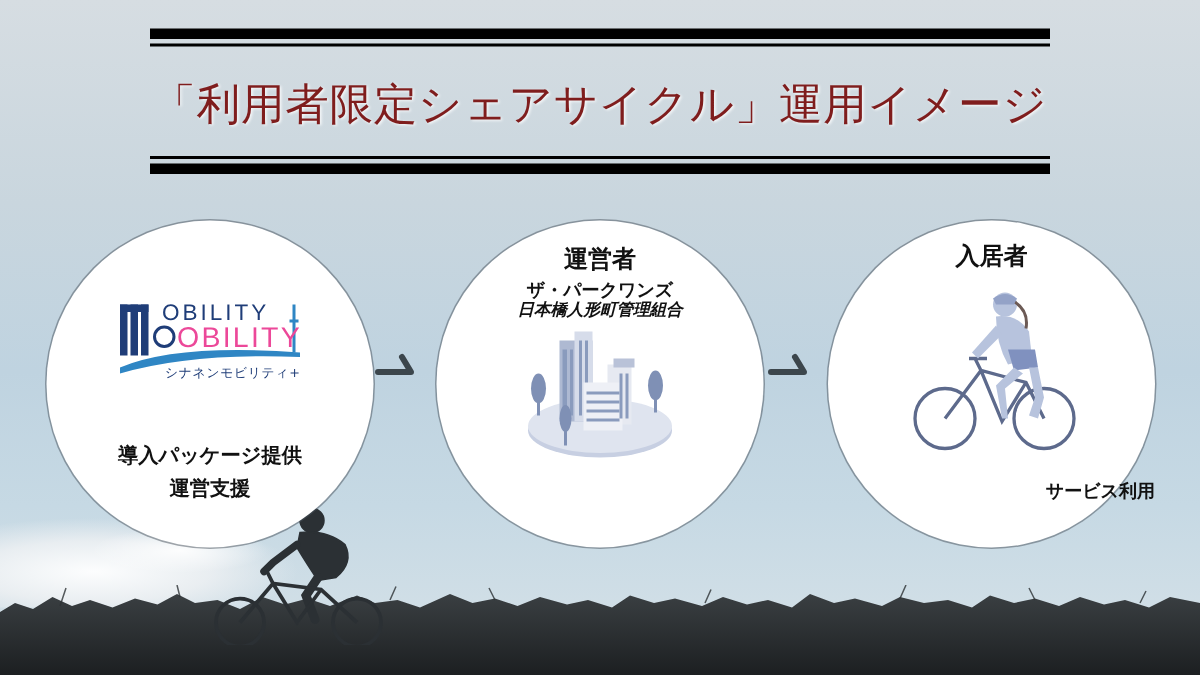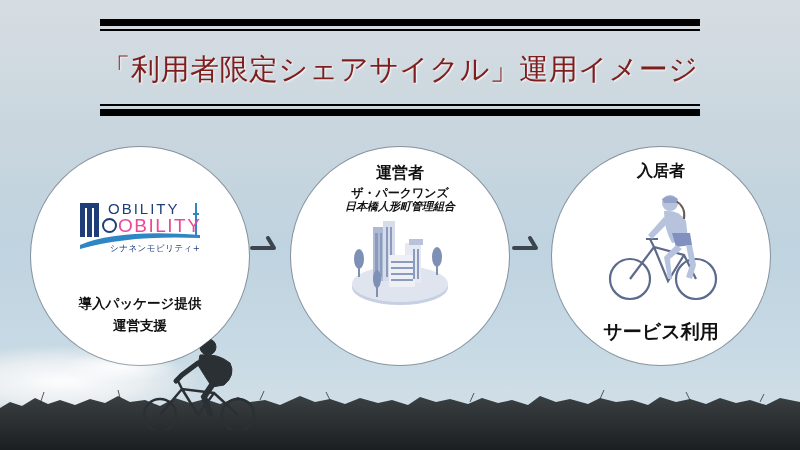--- a/index.html
+++ b/index.html
@@ -142,14 +142,14 @@
       <circle cx="64" cy="10" r="8"></circle>
       <path d="M58 18 Q72 16 80 28 L82 46 L66 50 Q58 36 58 18 Z"></path>
       <path d="M58 24 L42 42 L46 46 L62 30 Z"></path>
     </g>
     <path d="M66 40 L84 40 L86 52 L70 54 Z" fill="#8091bf"></path>
     <path d="M70 52 L58 64 L62 86 L66 86 L64 66 L76 56 Z" fill="#b7c3dd"></path>
     <path d="M80 52 L84 72 L80 84 L86 86 L90 72 L86 52 Z" fill="#b7c3dd"></path>
     <path d="M70 8 Q80 14 78 26" stroke="#6c5a55" stroke-width="2" fill="none"></path>
     <path d="M56 6 Q64 0 72 6 L70 10 L58 10 Z" fill="#93a2c7"></path>
   </svg>
-  <div class="ctext" style="top:172px;font-size:19px;">サービス利用</div>
+  <div class="ctext" style="top:172px;font-size:12px;text-align:right;">サービス利用</div>
 </div>
 
 </body></html>

